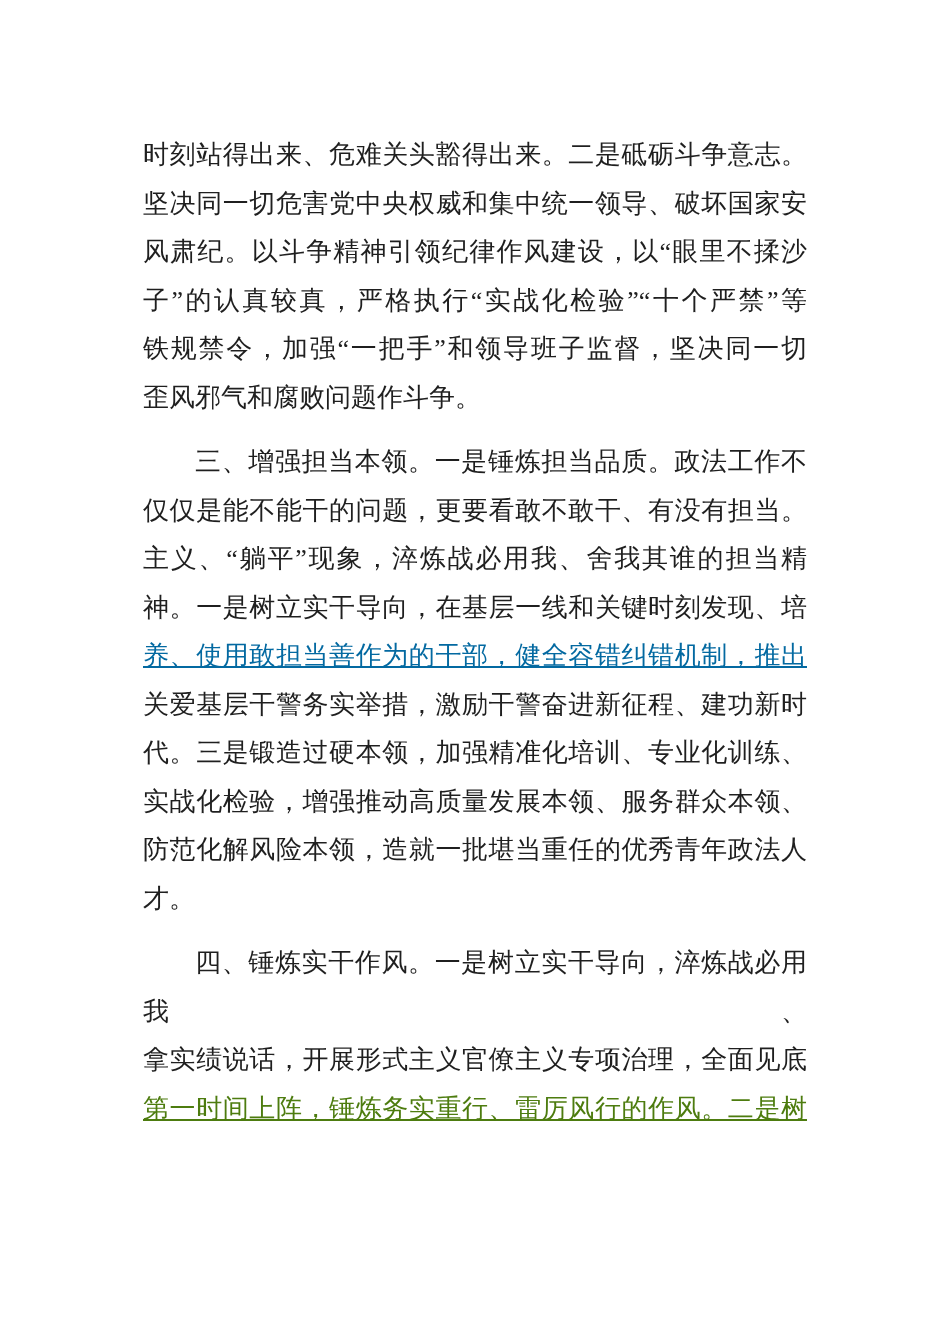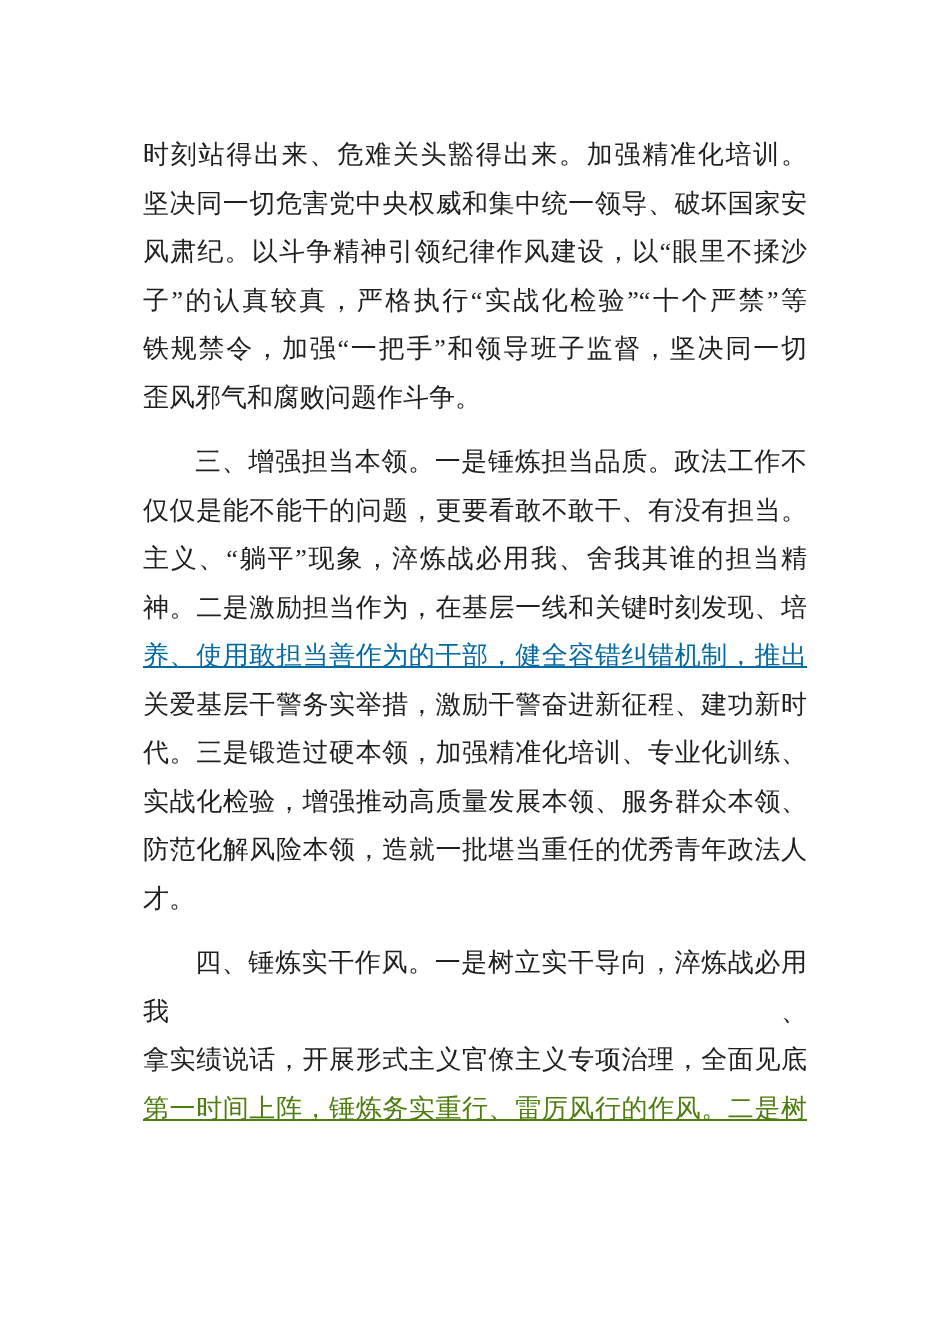--- a/index.html
+++ b/index.html
@@ -34,32 +34,32 @@
   .paragraph.indented .text-line:first-child {
     text-indent: 52px;
   }
 </style>
 </head>
 <body>
 
 <div class="page">
   <div id="paragraphs-container">
       <div class="paragraph">
-        <div class="text-line full" style="color: rgb(31, 31, 31);">时刻站得出来、危难关头豁得出来。加强精准化培训。</div>
+        <div class="text-line full" style="color: rgb(31, 31, 31);">时刻站得出来、危难关头豁得出来。二是砥砺斗争意志。</div>
         <div class="text-line full" style="color: rgb(31, 31, 31);">坚决同一切危害党中央权威和集中统一领导、破坏国家安</div>
         <div class="text-line full" style="color: rgb(31, 31, 31);">风肃纪。以斗争精神引领纪律作风建设，以“眼里不揉沙</div>
         <div class="text-line full" style="color: rgb(31, 31, 31);">子”的认真较真，严格执行“实战化检验”“十个严禁”等</div>
         <div class="text-line full" style="color: rgb(31, 31, 31);">铁规禁令，加强“一把手”和领导班子监督，坚决同一切</div>
         <div class="text-line" style="color: rgb(31, 31, 31);">歪风邪气和腐败问题作斗争。</div>
       </div>
       <div class="paragraph indented">
         <div class="text-line full" style="color: rgb(31, 31, 31);">三、增强担当本领。一是锤炼担当品质。政法工作不</div>
         <div class="text-line full" style="color: rgb(31, 31, 31);">仅仅是能不能干的问题，更要看敢不敢干、有没有担当。</div>
         <div class="text-line full" style="color: rgb(31, 31, 31);">主义、“躺平”现象，淬炼战必用我、舍我其谁的担当精</div>
-        <div class="text-line full" style="color: rgb(31, 31, 31);">神。二是激励担当作为，在基层一线和关键时刻发现、培</div>
+        <div class="text-line full" style="color: rgb(31, 31, 31);">神。一是树立实干导向，在基层一线和关键时刻发现、培</div>
         <div class="text-line full" style="color: #0369a1; text-decoration: underline;">养、使用敢担当善作为的干部，健全容错纠错机制，推出</div>
         <div class="text-line full" style="color: rgb(31, 31, 31);">关爱基层干警务实举措，激励干警奋进新征程、建功新时</div>
         <div class="text-line full" style="color: rgb(31, 31, 31);">代。三是锻造过硬本领，加强精准化培训、专业化训练、</div>
         <div class="text-line full" style="color: rgb(31, 31, 31);">实战化检验，增强推动高质量发展本领、服务群众本领、</div>
         <div class="text-line full" style="color: rgb(31, 31, 31);">防范化解风险本领，造就一批堪当重任的优秀青年政法人</div>
         <div class="text-line" style="color: rgb(31, 31, 31);">才。</div>
       </div>
       <div class="paragraph indented">
         <div class="text-line full" style="color: rgb(31, 31, 31);">四、锤炼实干作风。一是树立实干导向，淬炼战必用我、</div>
         <div class="text-line full" style="color: rgb(31, 31, 31);">拿实绩说话，开展形式主义官僚主义专项治理，全面见底</div>

